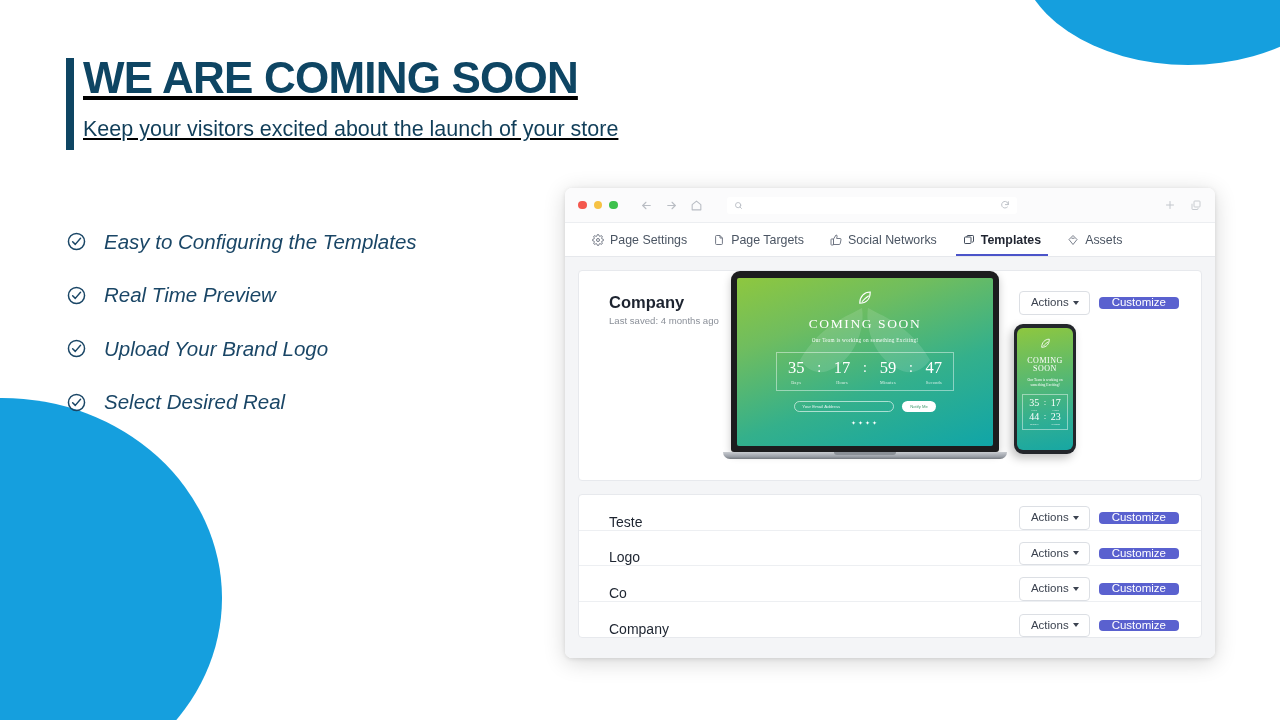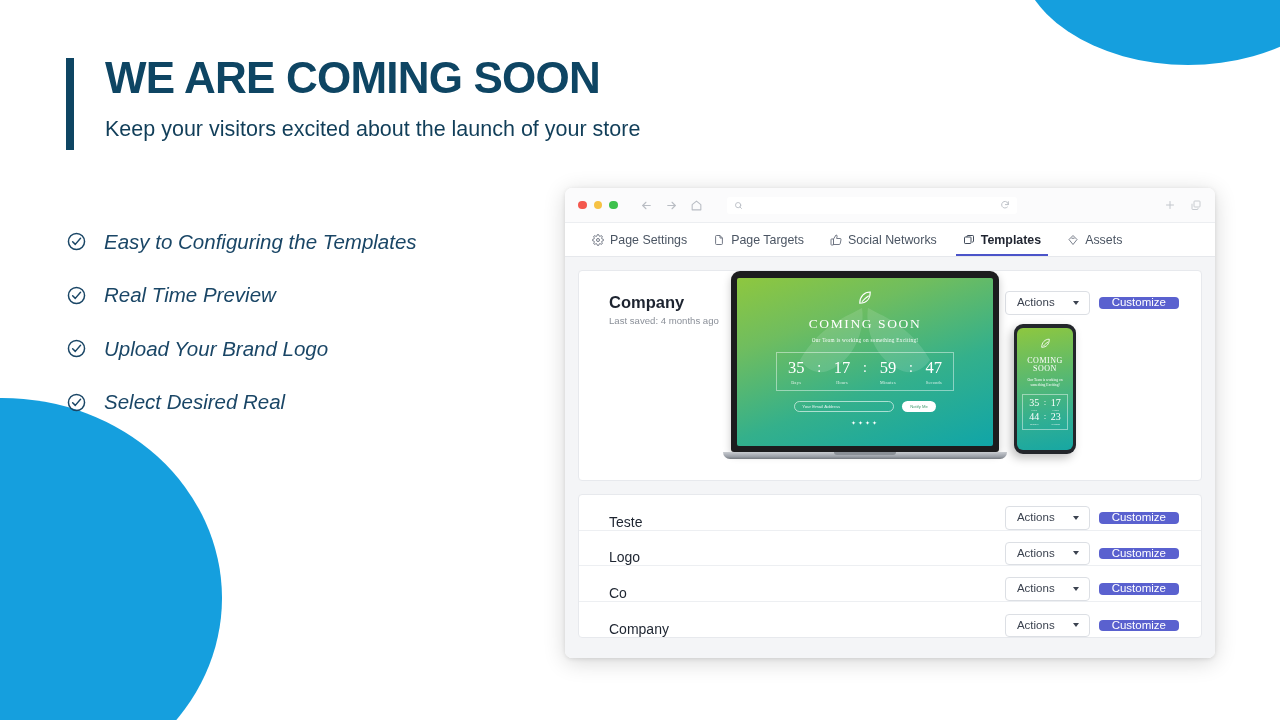--- a/index.html
+++ b/index.html
@@ -28,21 +28,22 @@
   }
 
   
   .left-col {
     position: absolute;
     left: 66px; top: 55px;
     width: 520px;
   }
   .title-wrap {
     position: relative;
-    padding-left: 39px;
+    padding-left: 17px;
+    text-decoration: underline;
   }
   .accent-bar {
     position: absolute;
     left: 0; top: 3px;
     width: 8px; height: 92px;
     background: #0E4563;
   }
   .headline {
     margin: 0;
     font-size: 44px;
@@ -198,21 +199,21 @@
 
   .btn-actions {
     background: #ffffff;
     border: 1px solid #dcdfe4;
     border-radius: 4px;
     color: #3c4350;
     font-size: 11.5px;
     padding: 5px 10px 5px 11px;
     display: inline-flex;
     align-items: center;
-    gap: 18px;
+    gap: 4px;
     cursor: pointer;
     font-family: "Liberation Sans", sans-serif;
     line-height: 1;
   }
   .caret {
     width: 0; height: 0;
     border-left: 3.6px solid transparent;
     border-right: 3.6px solid transparent;
     border-top: 4.4px solid #3c4350;
     display: inline-block;

